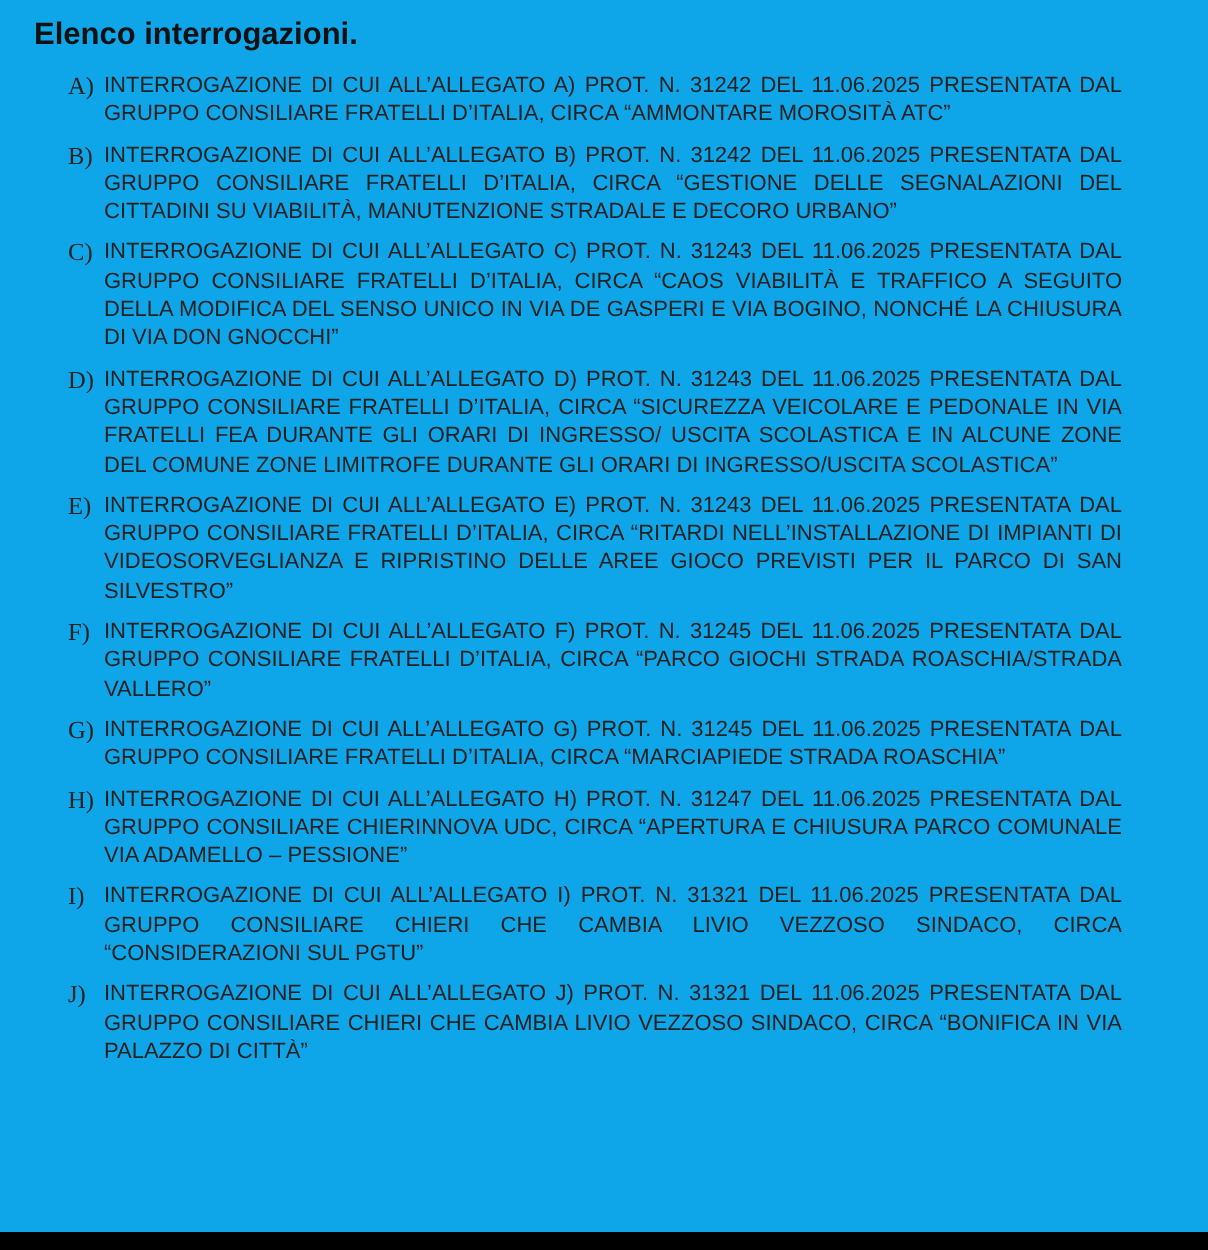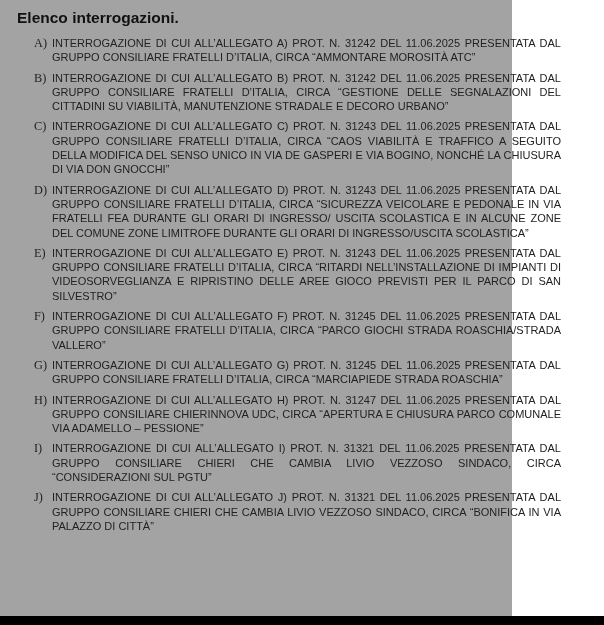--- a/index.html
+++ b/index.html
@@ -1,20 +1,20 @@
 <!DOCTYPE html>
 <html><head>
 <meta charset="utf-8">
 <style>
   html, body { margin: 0; padding: 0; }
   body {
     width: 604px; height: 625px; background: #ffffff; position: relative; overflow: hidden;
     font-family: "Liberation Sans", sans-serif; color: #1a1a1a;
   }
-  .page { position: absolute; left: 0; top: 0; width: 512px; height: 616px; background: #a3a3a3; }
+  .page { position: absolute; left: 0; top: 0; width: 604px; height: 616px; background: #0ea5e9; }
   .title {
     position: absolute; left: 17px; top: 9px;
     font-family: "Liberation Sans", sans-serif; font-weight: bold; font-size: 15.5px; color: #111;
   }
   .list { position: absolute; left: 34px; top: 36px; width: 527px; }
   .item { display: flex; margin-bottom: 6px; }
   .label {
     width: 18px; flex: 0 0 18px; font-family: "Liberation Serif", serif; font-size: 12.3px;
     line-height: 14.3px; color: #222;
   }

